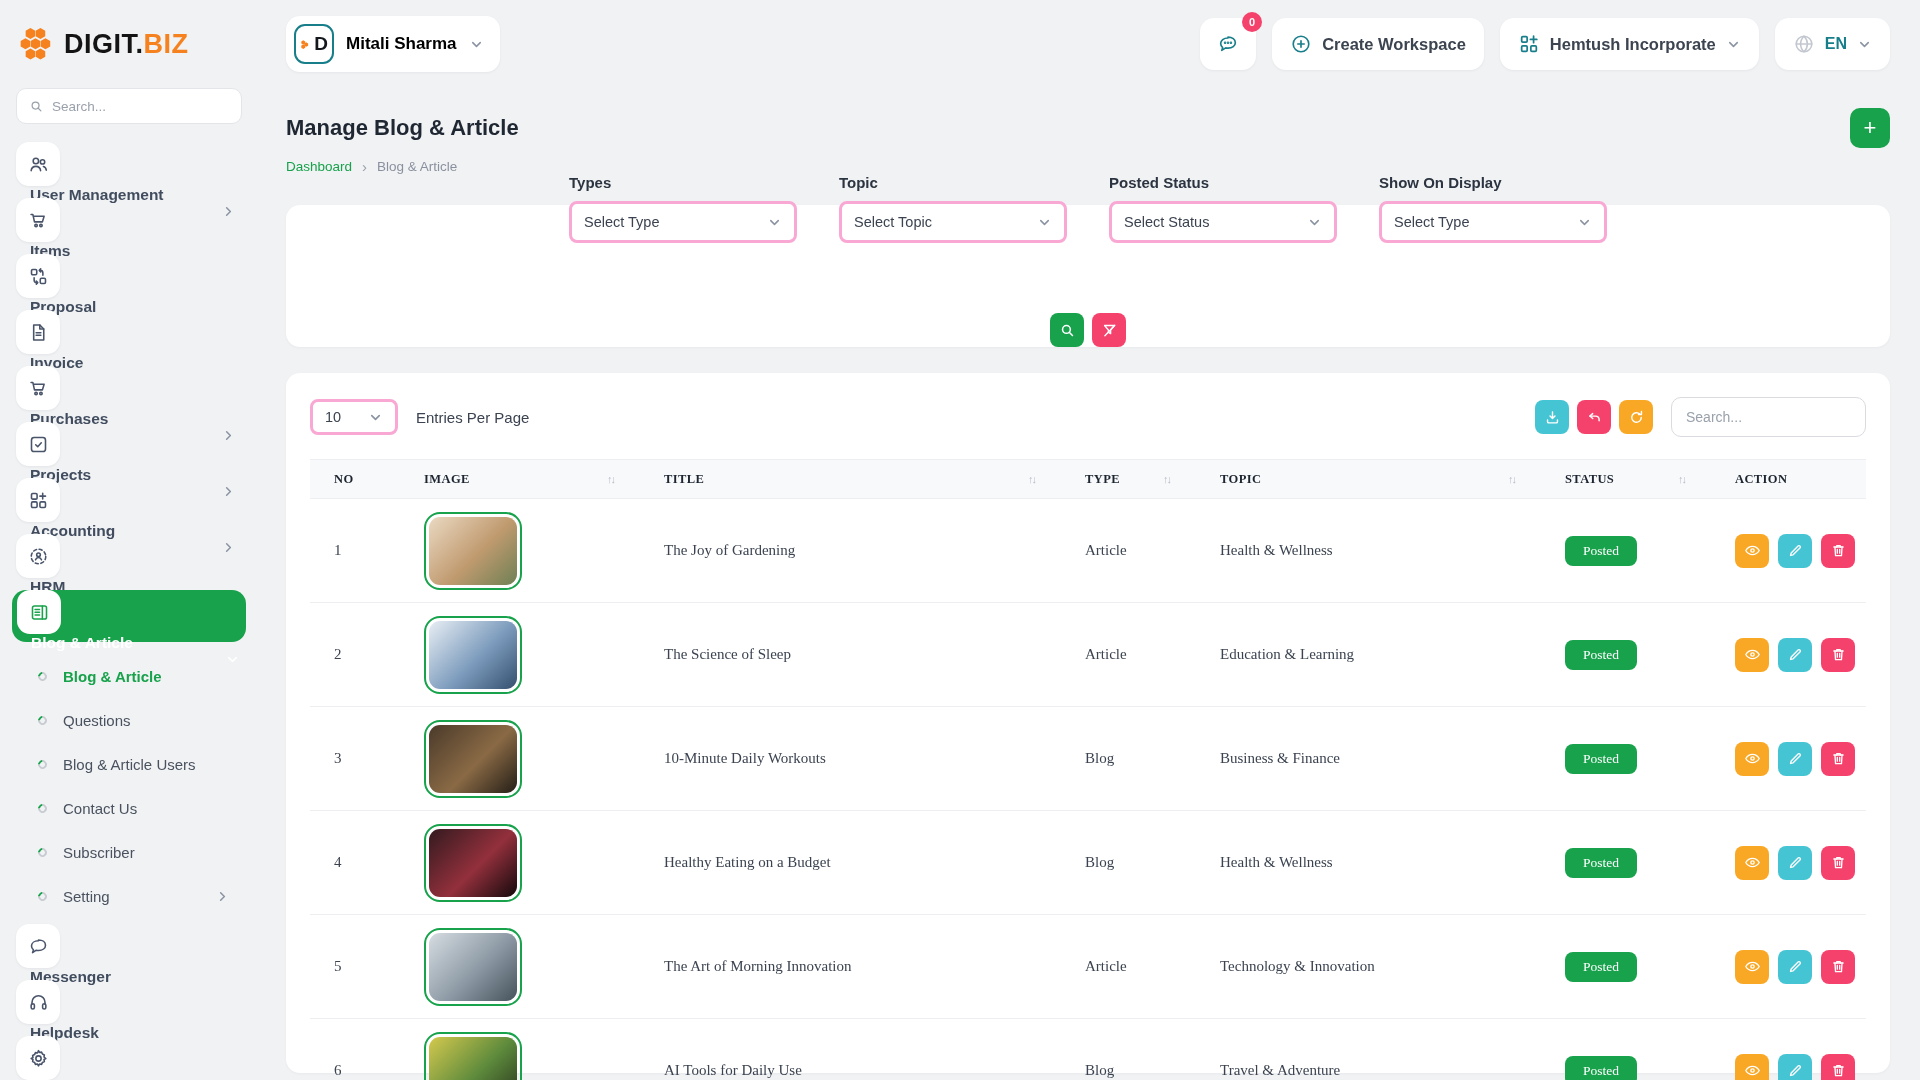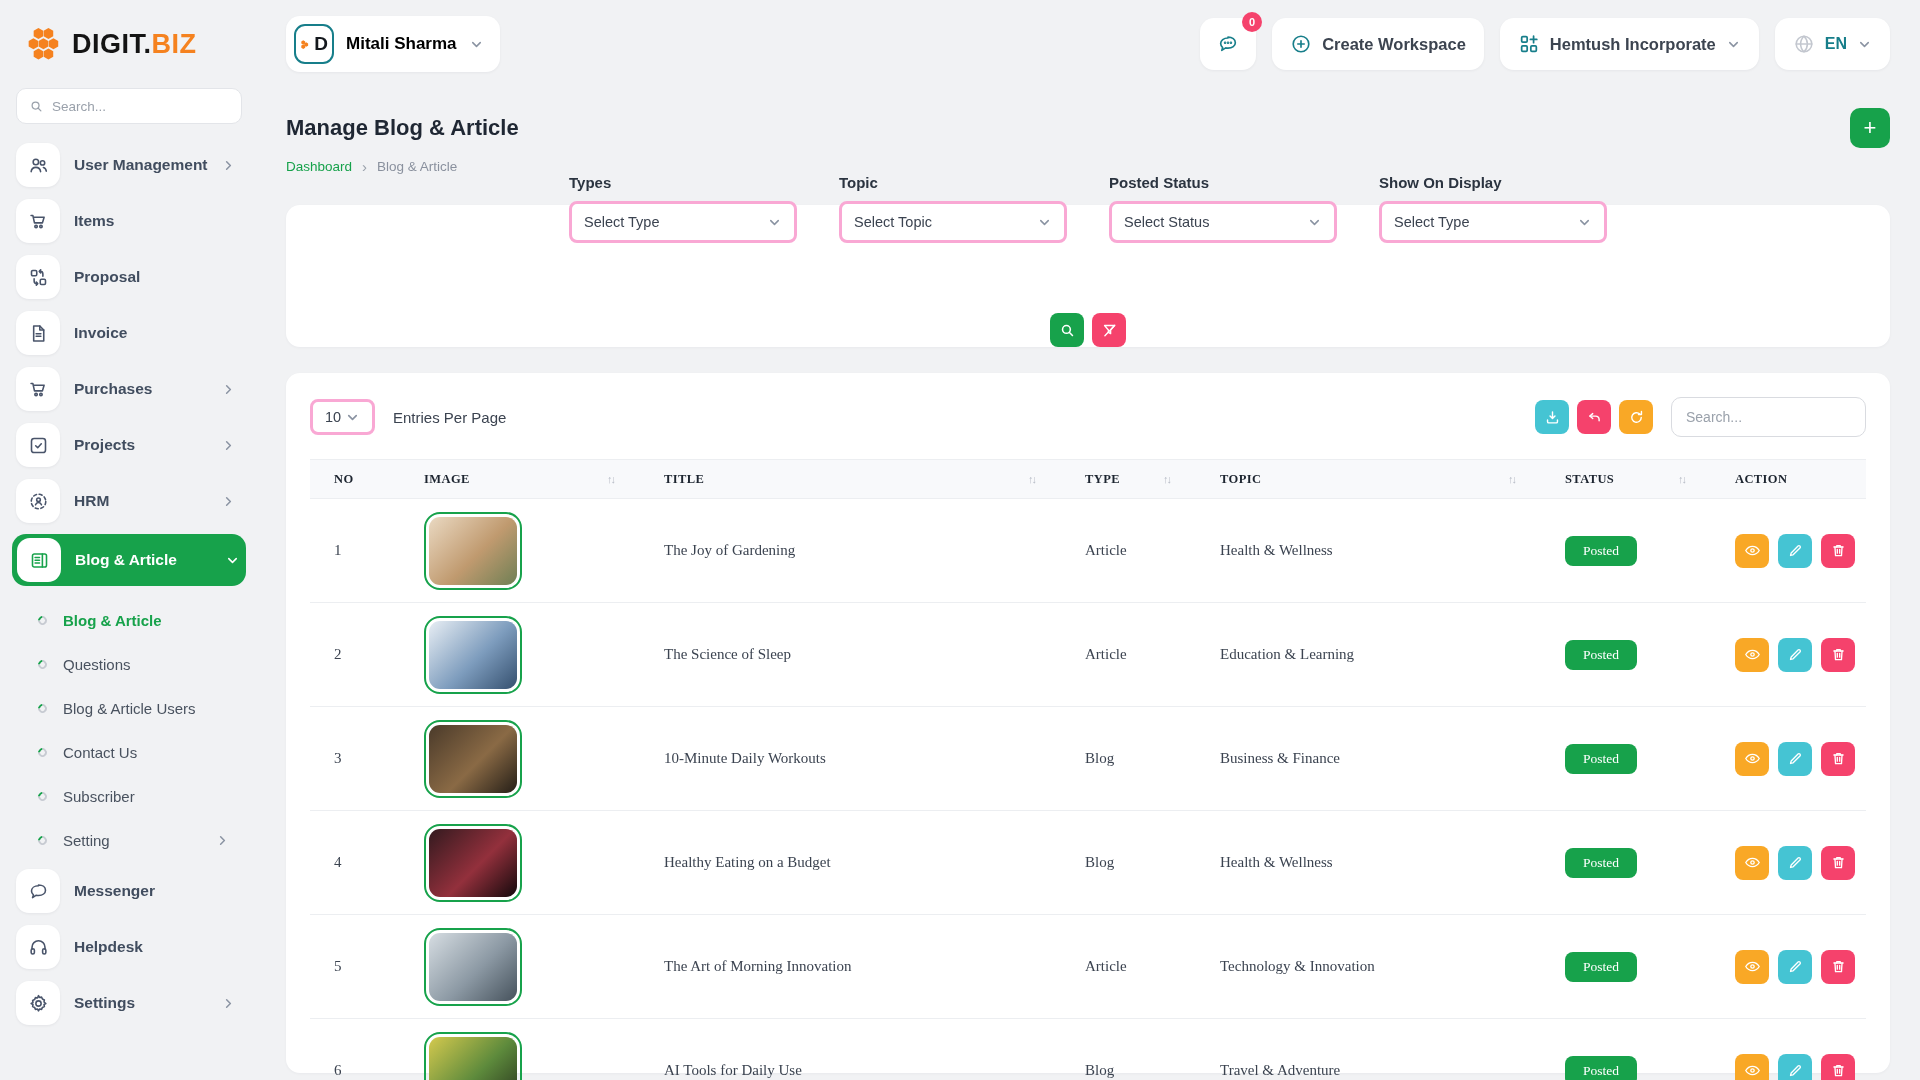--- a/index.html
+++ b/index.html
@@ -4,21 +4,21 @@
 <style>
   * { box-sizing: border-box; margin: 0; padding: 0; }
   html,body { width:1920px; height:1080px; overflow:hidden; }
   body {
     font-family:"Liberation Sans", sans-serif;
     background:#f1f2f4; color:#2b3340;
   }
   .app { display:grid; grid-template-columns:256px 1fr; grid-template-rows:88px 1fr; width:1920px; height:1080px; }
 
   
-  .logo-area { display:flex; align-items:center; padding-left:24px; }
+  .logo-area { display:flex; align-items:center; padding-left:16px; }
   .logo-mark { width:40px; height:40px; margin-right:8px; }
   .logo-text { font-size:27px; font-weight:800; letter-spacing:.5px; color:#141414; }
   .logo-text .biz { color:#f5821f; }
 
   
   .topbar { display:flex; align-items:center; padding:0 30px; gap:14px; }
   .pill { background:#fff; border-radius:14px; box-shadow:0 1px 3px rgba(16,24,40,.05); display:flex; align-items:center; height:52px; padding:12px 18px; gap:10px; cursor:pointer; }
   .user-pill { gap:12px; padding:0 16px 0 8px; height:56px; }
   .mini-avatar { width:40px; height:40px; border:2px solid #177e8a; border-radius:11px; display:flex; align-items:center; justify-content:center; gap:1px; background:#fff; }
   .mini-avatar .d { font-size:19px; font-weight:800; color:#14181d; }
@@ -36,21 +36,21 @@
   .ic.gray { color:#c3c7cf; }
   .chev { color:#8a93a2; display:inline-flex; }
   .chev svg { width:15px; height:15px; }
 
   
   .sidebar { padding:0 14px 0 16px; overflow:hidden; }
   .side-search { display:flex; align-items:center; gap:8px; background:#fff; border:1px solid #e3e5e9; border-radius:10px; height:36px; padding:0 12px; margin-bottom:18px; }
   .side-search svg { width:15px; height:15px; color:#9aa1ab; }
   .side-search input { border:none; outline:none; font-family:inherit; font-size:13.5px; color:#49525f; width:100%; background:transparent; }
   .side-search input::placeholder { color:#9aa1ab; }
-  .side-item { display:flex; align-items:center; height:46px; margin-bottom:10px; cursor:pointer; position:relative; border-radius:14px; }
+  .side-item { display:flex; align-items:flex-start; height:46px; margin-bottom:10px; cursor:pointer; position:relative; border-radius:14px;flex-direction:column; }
   .side-item .tile { width:44px; height:44px; background:#fff; border-radius:13px; box-shadow:0 1px 3px rgba(16,24,40,.06); display:flex; align-items:center; justify-content:center; color:#49546a; flex:none; }
   .side-item .tile svg { width:21px; height:21px; }
   .side-lbl { margin-left:14px; font-size:15.5px; font-weight:600; color:#414d5f; }
   .side-item .chev { margin-left:auto; margin-right:6px; }
   .side-item.active { background:#17a24b; height:52px; padding-left:5px; margin:2px -4px 8px -4px; }
   .side-item.active .tile { color:#17a24b; box-shadow:none; }
   .side-item.active .side-lbl { color:#fff; font-weight:700; }
   .side-item.active .chev { color:#fff; }
   .side-sub { padding:4px 0 6px 0; }
   .sub-item { display:flex; align-items:center; height:44px; padding-left:22px; cursor:pointer; }
@@ -79,21 +79,21 @@
   .sel-val { font-size:14.5px; color:#3b4350; }
   .f-btns { display:flex; gap:8px; align-self:center; margin-top:28px; }
   .sq-btn { width:34px; height:34px; border:none; border-radius:8px; color:#fff; display:flex; align-items:center; justify-content:center; cursor:pointer; flex:none; }
   .sq-btn svg { width:17px; height:17px; }
   .green { background:#17a24b; } .pinkbg { background:#f5426c; }
   .cyanbg { background:#45c4d3; } .orangebg { background:#f9a826; }
 
   
   .table-card { margin-top:26px; padding:24px; height:700px; }
   .tbl-controls { display:flex; align-items:center; }
-  .entries-sel { width:65px; height:36px; margin-right:18px; }
+  .entries-sel { width:88px; height:36px; margin-right:18px; }
   .entries-lbl { font-size:15px; color:#3b4350; }
   .tbl-right { margin-left:auto; display:flex; align-items:center; gap:8px; }
   .tbl-search { width:195px; height:40px; border:1px solid #d9dbe0; border-radius:10px; padding:0 14px; font-family:inherit; font-size:14px; color:#3b4350; outline:none; margin-left:10px; }
   .tbl-search::placeholder { color:#9aa1ab; }
 
   .grid-row { display:grid; grid-template-columns:90px 240px 1fr 135px 345px 170px 155px; align-items:center;font-family:Liberation Serif, serif; }
   .thead { margin-top:22px; background:#f8f9fb; border-top:1px solid #eceef1; border-bottom:1px solid #eceef1; height:40px; }
   .th { font-size:12.5px; font-weight:700; color:#1d2530; letter-spacing:.4px; display:flex; align-items:center; padding-left:24px; }
   .th .sort { margin-left:auto; margin-right:26px; color:#b7bcc6; font-size:11px; letter-spacing:-2px; cursor:pointer; }
   .trow { height:104px; border-bottom:1px solid #eceef1; }
@@ -277,20 +277,36 @@
           </span>
         </div>
         <div class="side-item ">
     <span class="tile">
             <svg viewBox="0 0 24 24" fill="none" stroke="currentColor" stroke-width="1.8" stroke-linecap="round" stroke-linejoin="round">
               <rect x="4" y="4" width="16" height="16" rx="3"></rect>
               <path d="M8.8 12.3l2.3 2.3 4.1-4.6"></path>
             </svg>
           </span>
     <span class="side-lbl">Projects</span>
+          <span class="chev">
+            <svg viewBox="0 0 24 24" fill="none" stroke="currentColor" stroke-width="2.4" stroke-linecap="round" stroke-linejoin="round">
+              <path d="M9 6l6 6-6 6"></path>
+            </svg>
+          </span>
+        </div>
+        <div class="side-item ">
+    <span class="tile">
+            <svg viewBox="0 0 24 24" fill="none" stroke="currentColor" stroke-width="1.8" stroke-linecap="round" stroke-linejoin="round">
+              <rect x="4" y="4" width="6.4" height="6.4" rx="1.4"></rect>
+              <rect x="4" y="13.6" width="6.4" height="6.4" rx="1.4"></rect>
+              <rect x="13.6" y="13.6" width="6.4" height="6.4" rx="1.4"></rect>
+              <path d="M16.8 3.8v6.4M13.6 7h6.4"></path>
+            </svg>
+          </span>
+    <span class="side-lbl">Accounting</span>
           <span class="chev">
             <svg viewBox="0 0 24 24" fill="none" stroke="currentColor" stroke-width="2.4" stroke-linecap="round" stroke-linejoin="round">
               <path d="M9 6l6 6-6 6"></path>
             </svg>
           </span>
         </div>
         <div class="side-item ">
     <span class="tile">
             <svg viewBox="0 0 24 24" fill="none" stroke="currentColor" stroke-width="1.8" stroke-linecap="round" stroke-linejoin="round">
               <circle cx="12" cy="12" r="8.3" stroke-dasharray="3.6 3"></circle>

